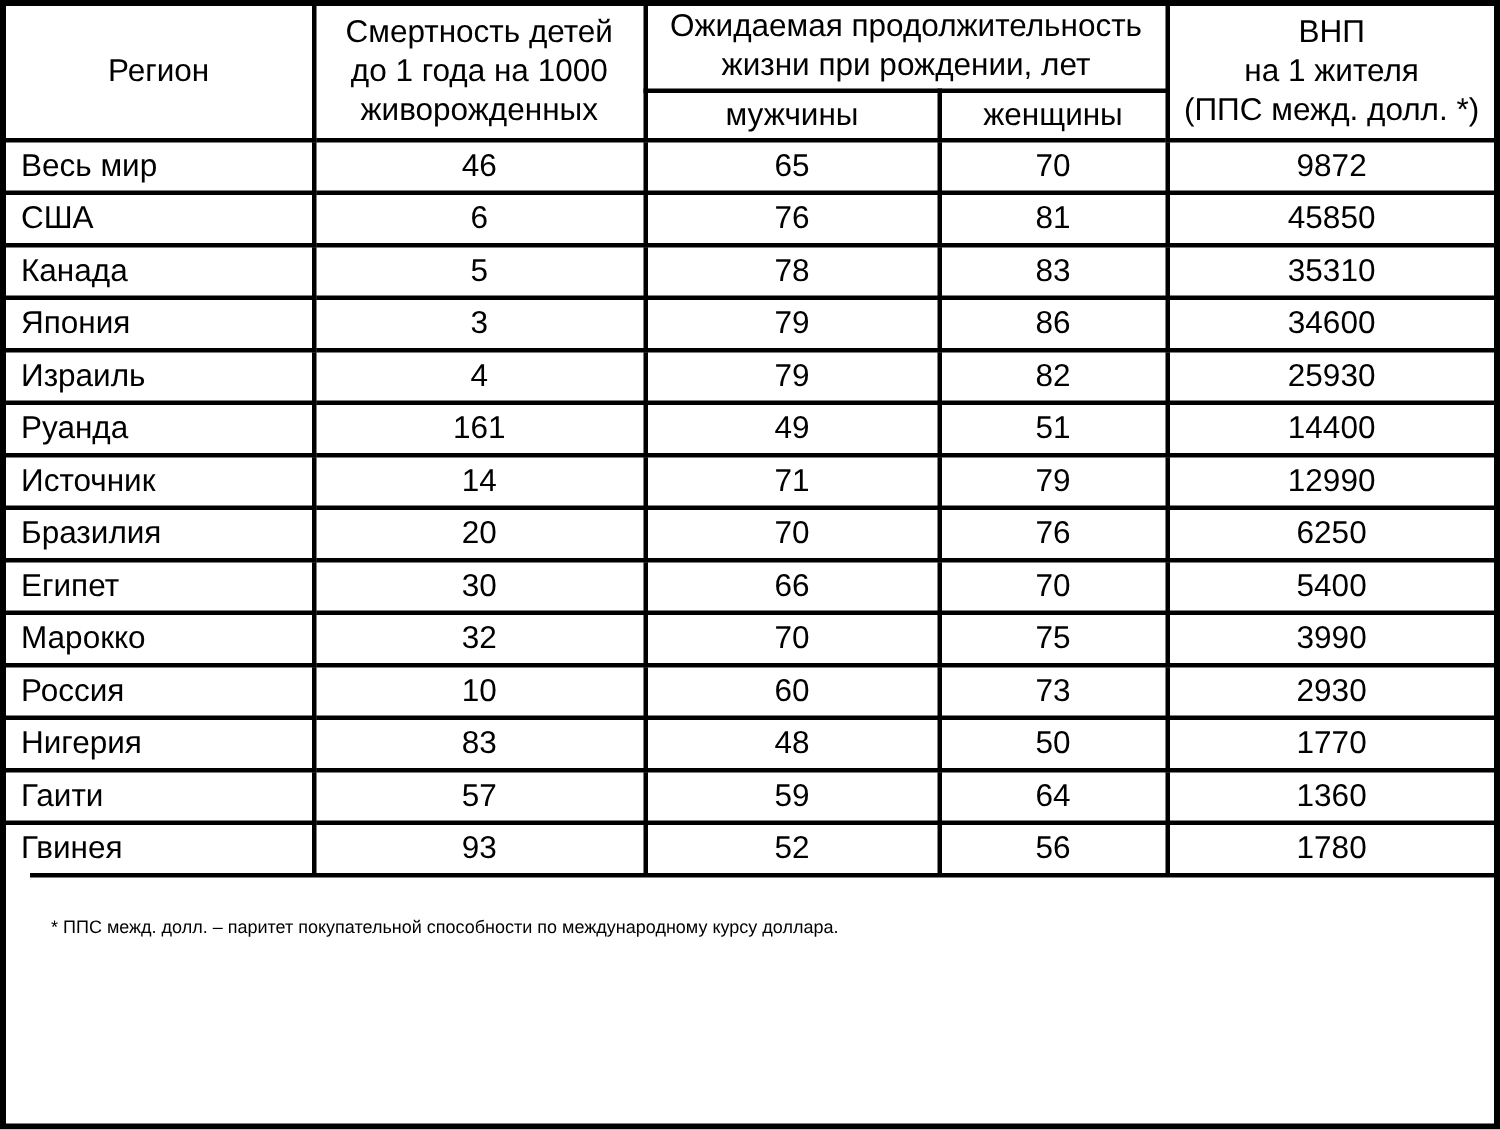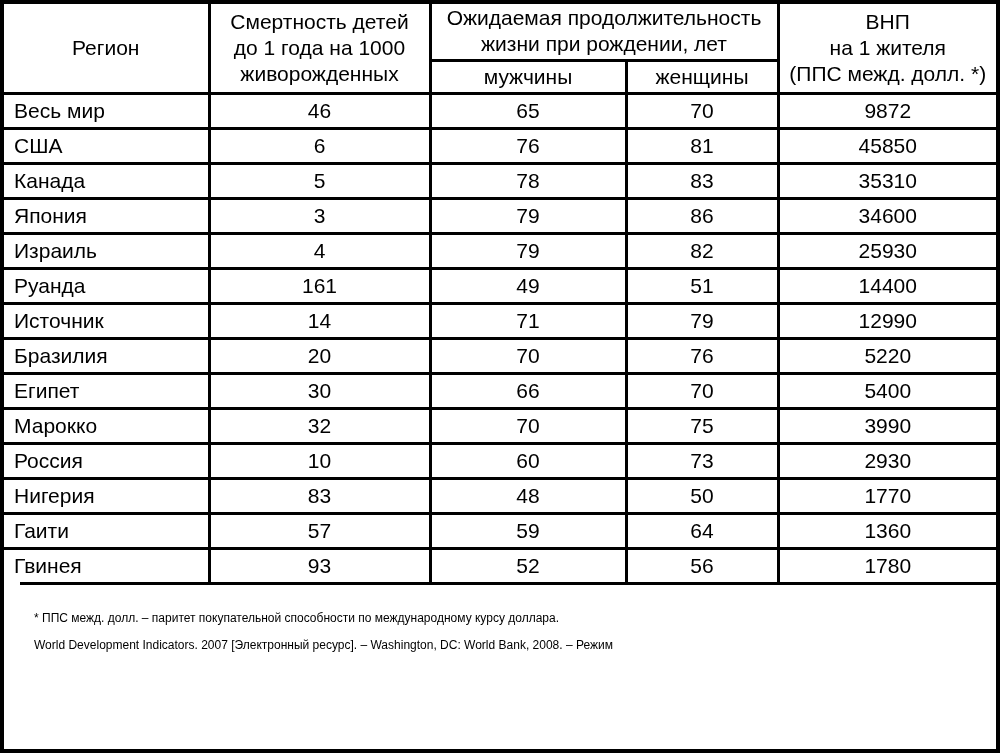--- a/index.html
+++ b/index.html
@@ -136,21 +136,21 @@
         <td>14</td>
         <td>71</td>
         <td>79</td>
         <td>12990</td>
       </tr>
       <tr>
         <td class="region">Бразилия</td>
         <td>20</td>
         <td>70</td>
         <td>76</td>
-        <td>5220</td>
+        <td>6250</td>
       </tr>
       <tr>
         <td class="region">Египет</td>
         <td>30</td>
         <td>66</td>
         <td>70</td>
         <td>5400</td>
       </tr>
       <tr>
         <td class="region">Марокко</td>
@@ -185,16 +185,15 @@
         <td>93</td>
         <td>52</td>
         <td>56</td>
         <td>1780</td>
       </tr>
     </tbody>
   </table>
 
   <div class="footnote">
     <div>* ППС межд. долл. – паритет покупательной способности по международному курсу доллара.</div>
-    <div>World Development Indicators. 2007 [Электронный ресурс]. – Washington, DC: World Bank, 2008. – Режим</div>
   </div>
 
 </div>
 
 </body></html>

